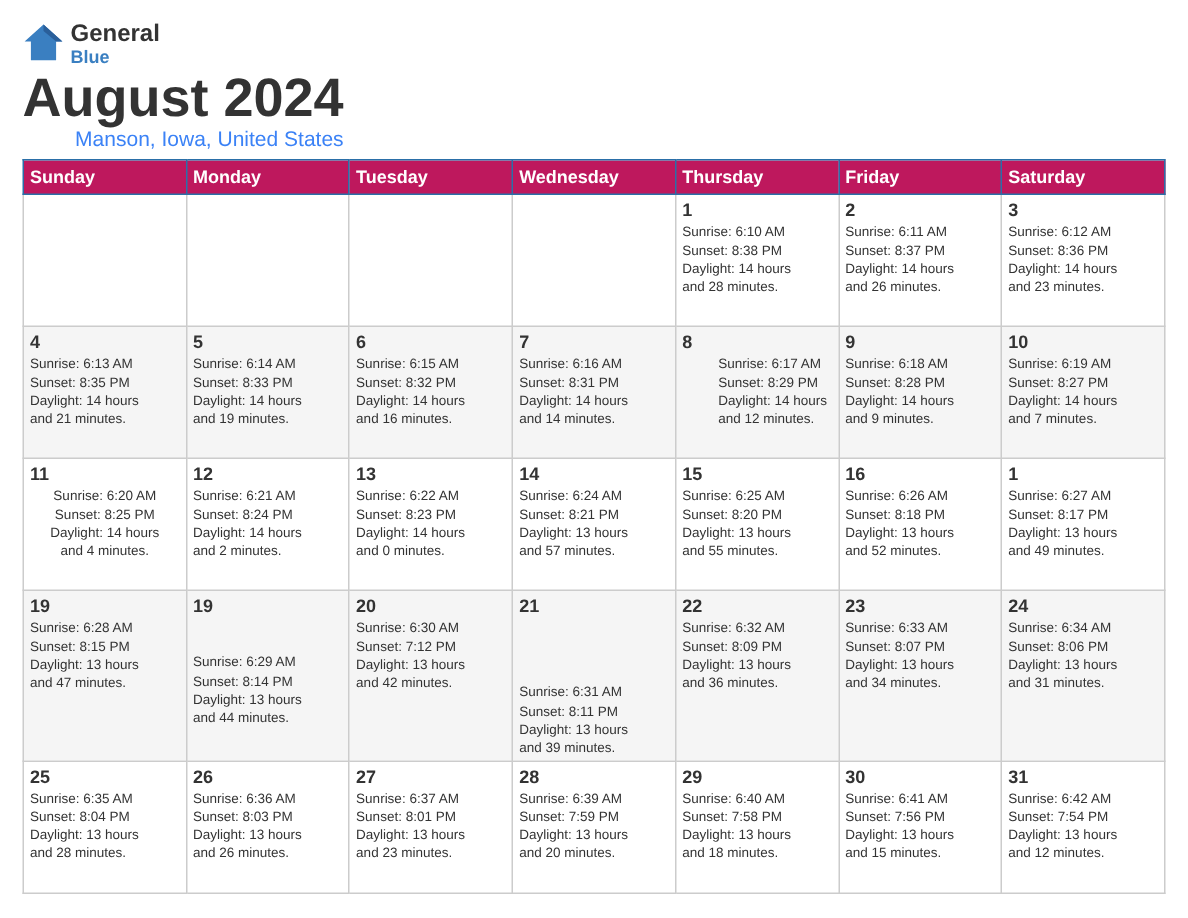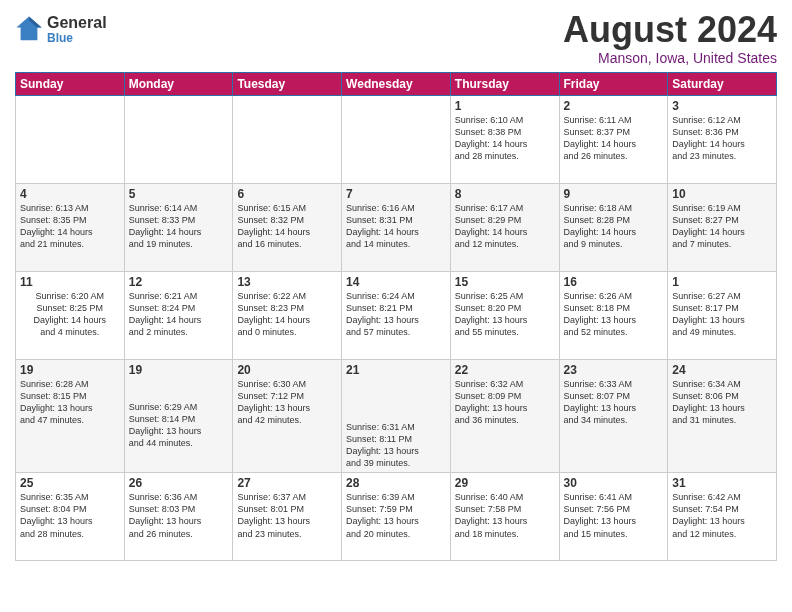--- a/index.html
+++ b/index.html
@@ -13,20 +13,21 @@
     .page {
       width: 792px;
       min-height: 612px;
       padding: 10px 15px 10px 15px;
     }
     .header {
       display: flex;
       align-items: flex-start;
       justify-content: space-between;
       margin-bottom: 6px;
+      flex-direction: column;
     }
     .logo {
       display: flex;
       align-items: center;
       margin-top: 4px;
     }
     .logo-text {
       display: flex;
       flex-direction: column;
       line-height: 1.1;
@@ -50,21 +51,21 @@
       text-align: right;
     }
     .month-title {
       font-size: 36px;
       font-weight: bold;
       color: #333;
       line-height: 1.1;
     }
     .location {
       font-size: 14px;
-      color: #701a75;
+      color: #3b82f6;
     }
     .calendar {
       width: 100%;
       border-collapse: collapse;
       table-layout: fixed;
     }
     .calendar thead th {
       background-color: #be185d;
       color: #fff;
       font-size: 12px;
@@ -186,21 +187,21 @@
           </td>
           <td>
             <span class="day-number">7</span>
             <div class="cell-info" style="white-space: pre-line;">Sunrise: 6:16 AM
 Sunset: 8:31 PM
 Daylight: 14 hours
 and 14 minutes.</div>
           </td>
           <td>
             <span class="day-number">8</span>
-            <div class="cell-info" style="white-space: pre-line;">Sunrise: 6:17 AM
+            <div class="cell-info" style="white-space: pre-line; margin-left: 24px;">Sunrise: 6:17 AM
 Sunset: 8:29 PM
 Daylight: 14 hours
 and 12 minutes.</div>
           </td>
           <td>
             <span class="day-number">9</span>
             <div class="cell-info" style="white-space: pre-line;">Sunrise: 6:18 AM
 Sunset: 8:28 PM
 Daylight: 14 hours
 and 9 minutes.</div>

